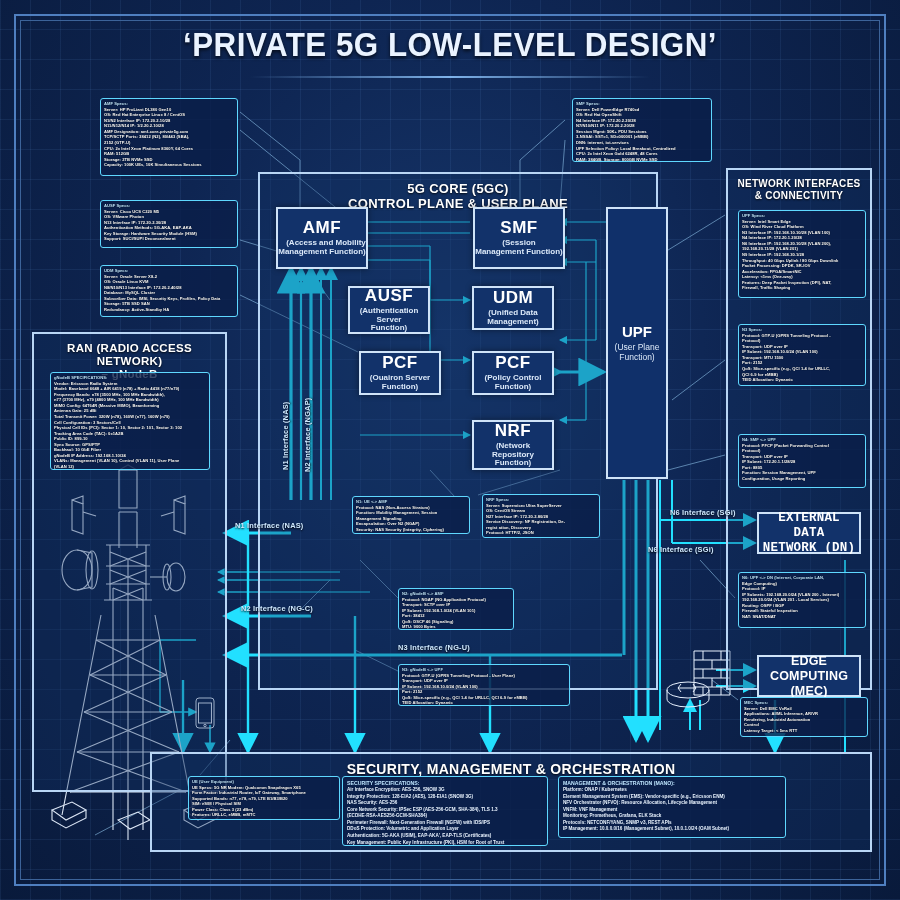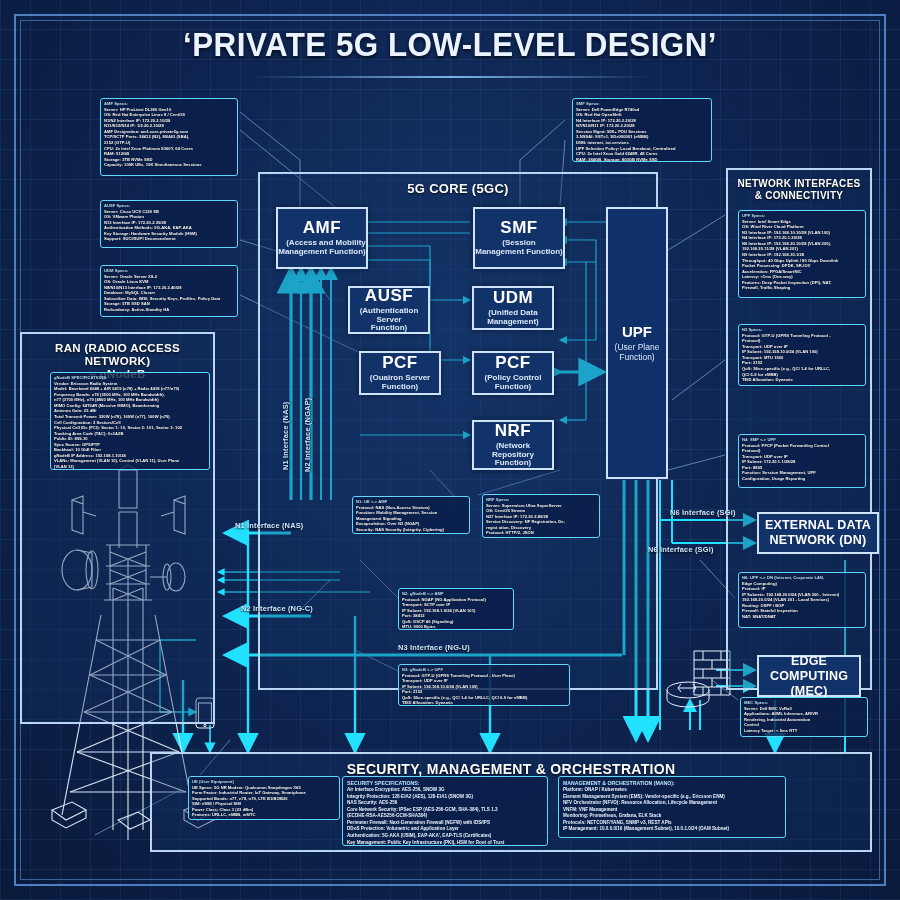--- a/index.html
+++ b/index.html
@@ -292,24 +292,25 @@
     <g stroke="#e8f2ff" stroke-width="1" fill="none">
       <ellipse cx="688" cy="690" rx="21" ry="8"></ellipse>
       <path d="M667,690 L667,699 A21,8 0 0 0 709,699 L709,690"></path>
       <path d="M678,688 L696,688 M681,684 L678,688 L681,692 M693,684 L696,688 L693,692"></path>
     </g>
   </svg>
 
   <div class="panel" style="left:258px;top:172px;width:400px;height:518px;">
     <div class="panel-title" style="top:8px;font-size:13px;">
       <span>5G CORE (5GC)</span><br>
+      <span>CONTROL PLANE &amp; USER PLANE</span>
     </div>
   </div>
 
-  <div class="panel" style="left:20px;top:332px;width:195px;height:392px;">
+  <div class="panel" style="left:32px;top:332px;width:195px;height:460px;">
     <div class="panel-title" style="top:8px;font-size:11.5px;">
       <span>RAN (RADIO ACCESS NETWORK)</span><br>
       <span>– gNodeB</span>
     </div>
   </div>
 
   <div class="panel" style="left:726px;top:168px;width:146px;height:522px;">
     <div class="panel-title" style="top:8px;font-size:10px;">
       <span>NETWORK INTERFACES</span><br>
       <span>&amp; CONNECTIVITY</span>
@@ -364,21 +365,21 @@
 Repository
 Function)</div>
   </div>
 
   <div class="bigbox" style="left:606px;top:207px;width:62px;height:272px;">
     <div class="acr">UPF</div>
     <div class="sub" style="white-space:pre-line;">(User Plane
 Function)</div>
   </div>
 
-  <div class="endbox" style="left:757px;top:512px;width:122px;height:42px;white-space:pre-line;">EXTERNAL DATA
+  <div class="endbox" style="left:757px;top:512px;width:104px;height:42px;white-space:pre-line;font-family:Liberation Mono, monospace;">EXTERNAL DATA
 NETWORK (DN)</div>
 
   <div class="endbox" style="left:757px;top:655px;width:104px;height:42px;white-space:pre-line;">EDGE COMPUTING
 (MEC)</div>
 
   <div class="ilabel" style="left:281px;top:470px;transform:rotate(-90deg);transform-origin:left top;width:120px;">N1 Interface (NAS)</div>
   <div class="ilabel" style="left:303px;top:472px;transform:rotate(-90deg);transform-origin:left top;width:130px;">N2 Interface (NGAP)</div>
 
   <div class="ilabel" style="left:235px;top:521px;">N1 Interface (NAS)</div>
   <div class="ilabel" style="left:241px;top:604px;">N2 Interface (NG-C)</div>

